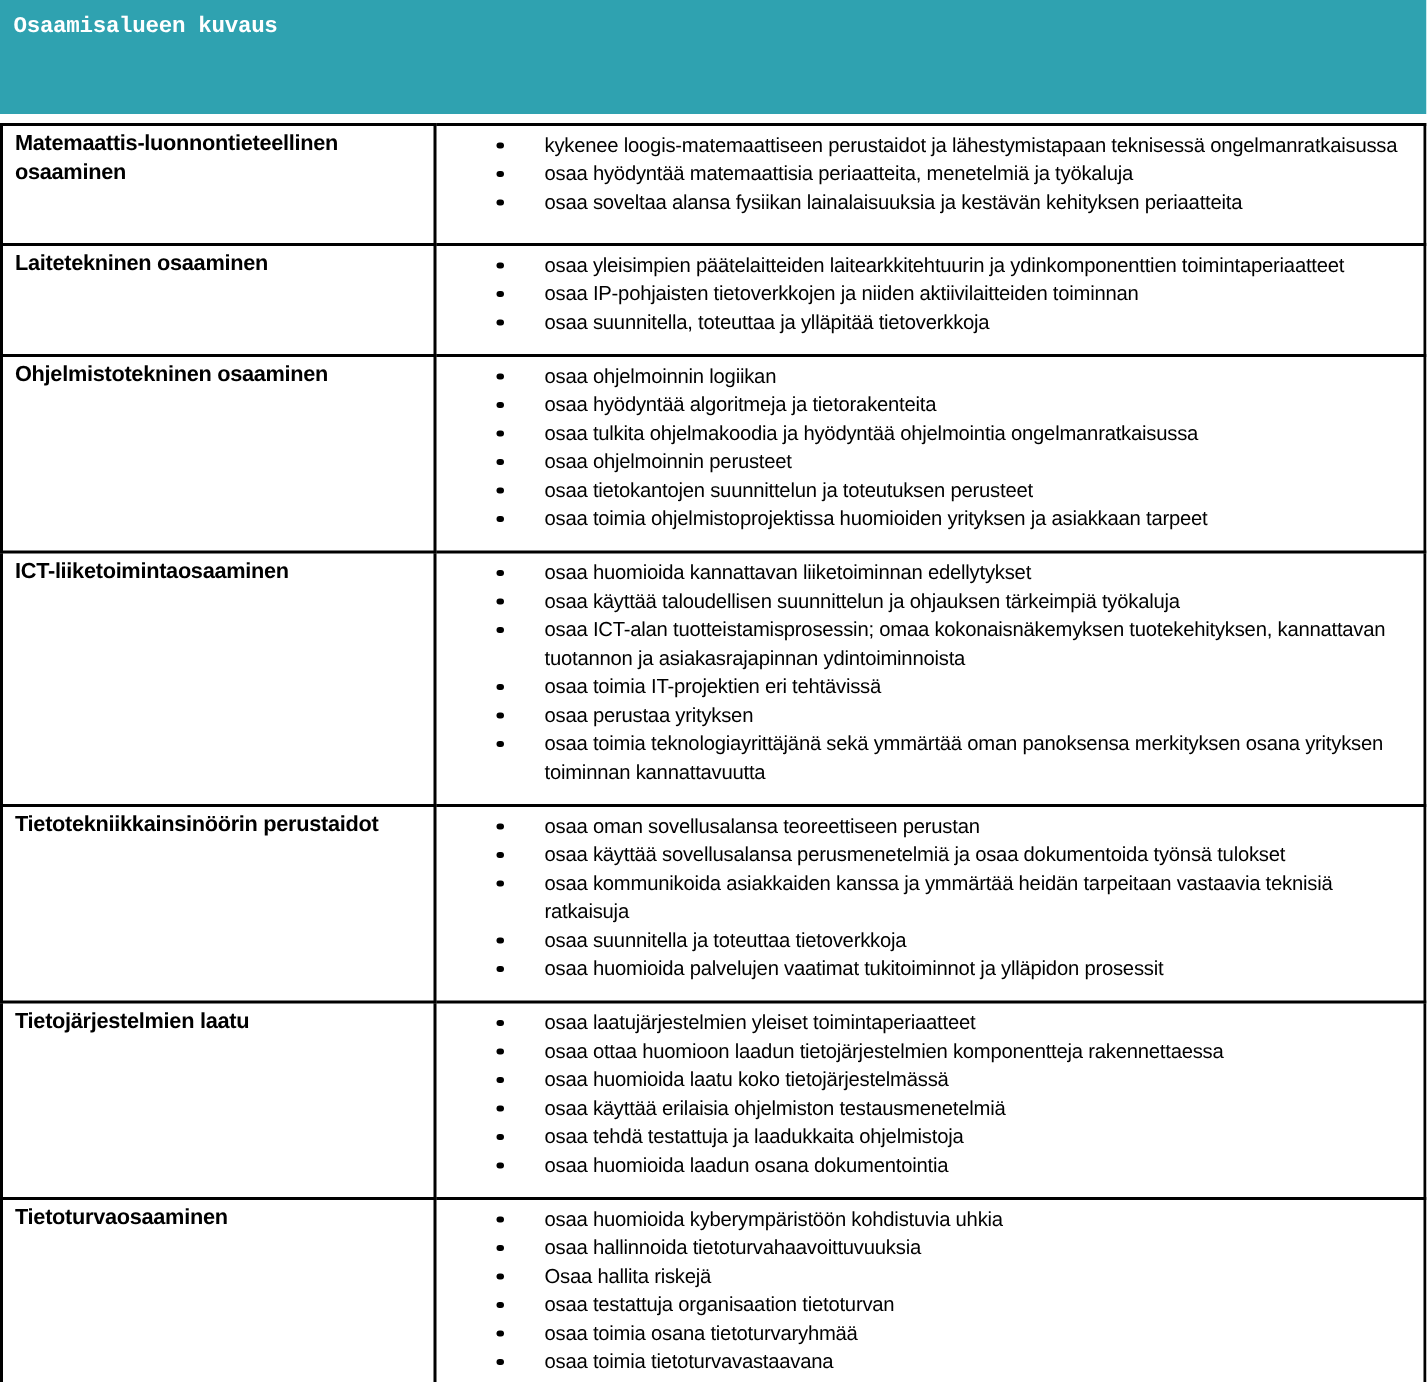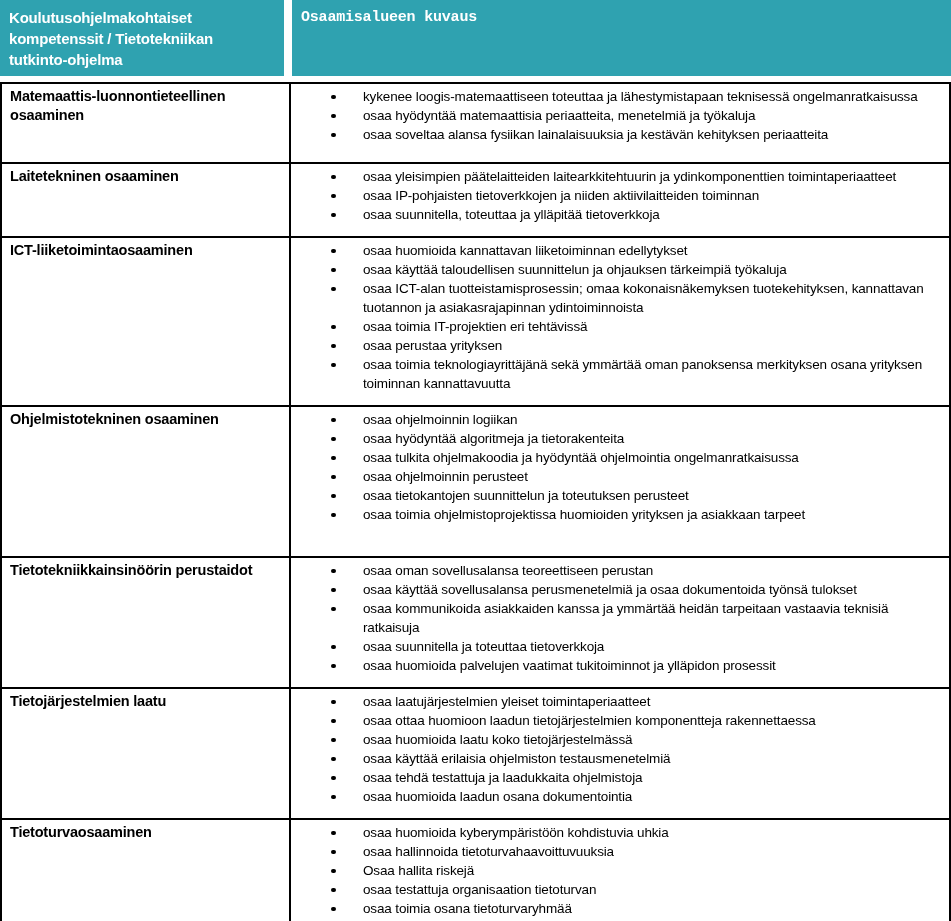--- a/index.html
+++ b/index.html
@@ -91,39 +91,36 @@
   #rows-tbody tr:nth-child(5) td{height:120px;}
   #rows-tbody tr:nth-child(6) td{height:113px;}
   #rows-tbody tr:nth-child(7) td{height:173px;}
 </style>
 </head>
 <body>
 
 <div class="table-wrap">
 
   <div class="header-row">
-    <div class="hcell hcell-left">
-      <span>Koulutusohjelmakohtaiset kompetenssit / Tietotekniikan tutkinto-ohjelma</span>
-    </div>
     <div class="hcell hcell-right">
       <span>Osaamisalueen kuvaus</span>
     </div>
   </div>
 
   <table class="body-table">
     <colgroup>
       <col class="col-left">
       <col class="col-right">
     </colgroup>
     <tbody id="rows-tbody">
     <tr>
       <td class="cell-title">Matemaattis-luonnontieteellinen osaaminen</td>
       <td class="cell-desc">
         <ul class="bullets">
-    <li class="bullet-item">kykenee loogis-matemaattiseen toteuttaa ja lähestymistapaan teknisessä ongelmanratkaisussa</li>
+    <li class="bullet-item">kykenee loogis-matemaattiseen perustaidot ja lähestymistapaan teknisessä ongelmanratkaisussa</li>
 
     <li class="bullet-item">osaa hyödyntää matemaattisia periaatteita, menetelmiä ja työkaluja</li>
 
     <li class="bullet-item">osaa soveltaa alansa fysiikan lainalaisuuksia ja kestävän kehityksen periaatteita</li>
   </ul>
       </td>
     </tr>
 
     <tr>
       <td class="cell-title">Laitetekninen osaaminen</td>
@@ -132,53 +129,53 @@
     <li class="bullet-item">osaa yleisimpien päätelaitteiden laitearkkitehtuurin ja ydinkomponenttien toimintaperiaatteet</li>
 
     <li class="bullet-item">osaa IP-pohjaisten tietoverkkojen ja niiden aktiivilaitteiden toiminnan</li>
 
     <li class="bullet-item">osaa suunnitella, toteuttaa ja ylläpitää tietoverkkoja</li>
   </ul>
       </td>
     </tr>
 
     <tr>
+      <td class="cell-title">Ohjelmistotekninen osaaminen</td>
+      <td class="cell-desc">
+        <ul class="bullets">
+    <li class="bullet-item">osaa ohjelmoinnin logiikan</li>
+
+    <li class="bullet-item">osaa hyödyntää algoritmeja ja tietorakenteita</li>
+
+    <li class="bullet-item">osaa tulkita ohjelmakoodia ja hyödyntää ohjelmointia ongelmanratkaisussa</li>
+
+    <li class="bullet-item">osaa ohjelmoinnin perusteet</li>
+
+    <li class="bullet-item">osaa tietokantojen suunnittelun ja toteutuksen perusteet</li>
+
+    <li class="bullet-item">osaa toimia ohjelmistoprojektissa huomioiden yrityksen ja asiakkaan tarpeet</li>
+  </ul>
+      </td>
+    </tr>
+
+    <tr>
       <td class="cell-title">ICT-liiketoimintaosaaminen</td>
       <td class="cell-desc">
         <ul class="bullets">
     <li class="bullet-item">osaa huomioida kannattavan liiketoiminnan edellytykset</li>
 
     <li class="bullet-item">osaa käyttää taloudellisen suunnittelun ja ohjauksen tärkeimpiä työkaluja</li>
 
     <li class="bullet-item">osaa ICT-alan tuotteistamisprosessin; omaa kokonaisnäkemyksen tuotekehityksen, kannattavan tuotannon ja asiakasrajapinnan ydintoiminnoista</li>
 
     <li class="bullet-item">osaa toimia IT-projektien eri tehtävissä</li>
 
     <li class="bullet-item">osaa perustaa yrityksen</li>
 
     <li class="bullet-item">osaa toimia teknologiayrittäjänä sekä ymmärtää oman panoksensa merkityksen osana yrityksen toiminnan kannattavuutta</li>
-  </ul>
-      </td>
-    </tr>
-
-    <tr>
-      <td class="cell-title">Ohjelmistotekninen osaaminen</td>
-      <td class="cell-desc">
-        <ul class="bullets">
-    <li class="bullet-item">osaa ohjelmoinnin logiikan</li>
-
-    <li class="bullet-item">osaa hyödyntää algoritmeja ja tietorakenteita</li>
-
-    <li class="bullet-item">osaa tulkita ohjelmakoodia ja hyödyntää ohjelmointia ongelmanratkaisussa</li>
-
-    <li class="bullet-item">osaa ohjelmoinnin perusteet</li>
-
-    <li class="bullet-item">osaa tietokantojen suunnittelun ja toteutuksen perusteet</li>
-
-    <li class="bullet-item">osaa toimia ohjelmistoprojektissa huomioiden yrityksen ja asiakkaan tarpeet</li>
   </ul>
       </td>
     </tr>
 
     <tr>
       <td class="cell-title">Tietotekniikkainsinöörin perustaidot</td>
       <td class="cell-desc">
         <ul class="bullets">
     <li class="bullet-item">osaa oman sovellusalansa teoreettiseen perustan</li>
 

